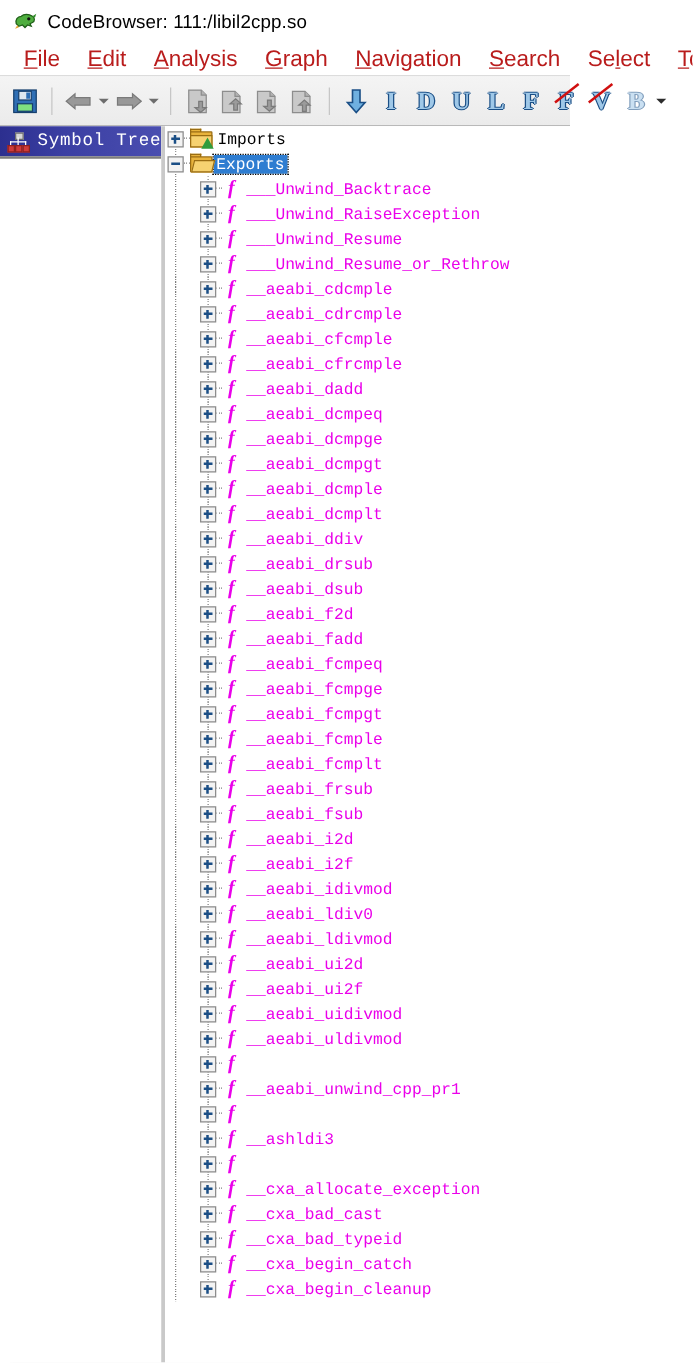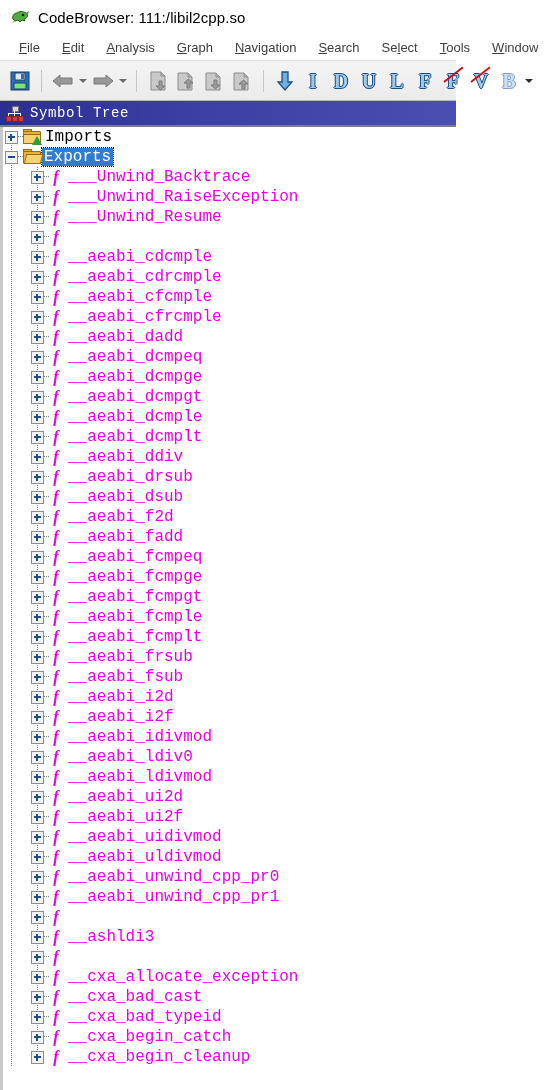--- a/index.html
+++ b/index.html
@@ -21,21 +21,21 @@
   .dragon{width:20px;height:18px;position:relative;flex:none;}
   .title-text{font-size:15px;color:#000;letter-spacing:.1px;white-space:nowrap;}
 
   
   .menubar{
     height:25px;min-height:25px;background:#ffffff;
     display:flex;align-items:center;padding-left:8px;gap:0;
     border-bottom:1px solid #dcdcdc;
   }
   .menu-item{
-    font-size:13px;color:#404040;padding:2px 11px 2px 11px;white-space:nowrap;cursor:default;
+    font-size:18px;color:#b91c1c;padding:2px 11px 2px 11px;white-space:nowrap;cursor:default;
   }
   .menu-item u{text-decoration:underline;}
 
   
   .toolbar{
     height:39px;min-height:39px;
     background:linear-gradient(#f4f4f4,#ebebeb);
     border-bottom:1px solid #b9b9b9;
     display:flex;align-items:center;padding-left:6px;
   }
@@ -55,21 +55,21 @@
       -1px 0 #1b4f86, 1px 0 #1b4f86, 0 -1px #1b4f86, 0 1px #1b4f86;
     position:relative;
   }
   .glyph.strike::after{
     content:"";position:absolute;left:-3px;top:50%;width:24px;height:2px;
     background:#d01010;transform:rotate(-38deg);transform-origin:left center;
   }
   .glyph.fade{opacity:.55;}
 
   
-  .tree-panel{flex:1;display:flex;flex-direction:column;min-height:0;background:#ffffff;}
+  .tree-panel{flex:1;display:flex;flex-direction:row;min-height:0;background:#ffffff;}
   .tree-header{
     height:24px;min-height:24px;
     background:linear-gradient(90deg,#2c2f8f 0%,#3b3fa3 40%,#4a4eb0 100%);
     display:flex;align-items:center;gap:7px;padding-left:6px;
     border-bottom:2px solid #7d7d7d;
   }
   .tree-header-title{
     color:#ffffff;font-family:"Liberation Mono", monospace;font-size:14px;letter-spacing:.6px;
   }
   .hier-icon{width:17px;height:15px;position:relative;flex:none;}
@@ -128,21 +128,21 @@
   .folder.open .front{transform:skewX(-14deg);left:3px;width:15px;}
   .folder .grn{position:absolute;right:0;bottom:2px;width:0;height:0;border-left:5px solid transparent;border-right:5px solid transparent;border-bottom:9px solid #2f9c3c;}
 
   .ficon{
     width:14px;height:20px;flex:none;margin-left:3px;margin-right:2px;
     font-family:"Liberation Serif", serif;font-style:italic;font-weight:bold;font-size:16px;
     color:#ea00ea;line-height:19px;text-align:center;
   }
 
   .label{
-    font-family:"Liberation Mono", monospace;font-size:16px;
+    font-family:"Liberation Mono", monospace;font-size:13px;
     color:#000;padding-left:3px;letter-spacing:0;
   }
   .label.sym{color:#ea00ea;}
   .label.plain{color:#000;}
   .label.selected{
     background:#2e7dd1;color:#ffffff;
     outline:1px dotted #000;outline-offset:0;padding:0 2px;text-align:center;
   }
 
   
@@ -370,20 +370,21 @@
           <div class="row">
             <span class="indent guide"></span>
             <span style="width: 10px; flex: 0 0 auto;"></span>
             <div class="toggle plus">
               <span class="vtop"></span>
               <span class="vbot"></span>
               <span class="box"></span>
               <span class="hdot"></span>
             </div>
             <span class="ficon">f</span>
+            <span class="label sym">___Unwind_Resume_or_Rethrow</span>
           </div>
           <div class="row">
             <span class="indent guide"></span>
             <span style="width: 10px; flex: 0 0 auto;"></span>
             <div class="toggle plus">
               <span class="vtop"></span>
               <span class="vbot"></span>
               <span class="box"></span>
               <span class="hdot"></span>
             </div>
@@ -753,21 +754,20 @@
           <div class="row">
             <span class="indent guide"></span>
             <span style="width: 10px; flex: 0 0 auto;"></span>
             <div class="toggle plus">
               <span class="vtop"></span>
               <span class="vbot"></span>
               <span class="box"></span>
               <span class="hdot"></span>
             </div>
             <span class="ficon">f</span>
-            <span class="label sym">__aeabi_unwind_cpp_pr0</span>
           </div>
           <div class="row">
             <span class="indent guide"></span>
             <span style="width: 10px; flex: 0 0 auto;"></span>
             <div class="toggle plus">
               <span class="vtop"></span>
               <span class="vbot"></span>
               <span class="box"></span>
               <span class="hdot"></span>
             </div>

